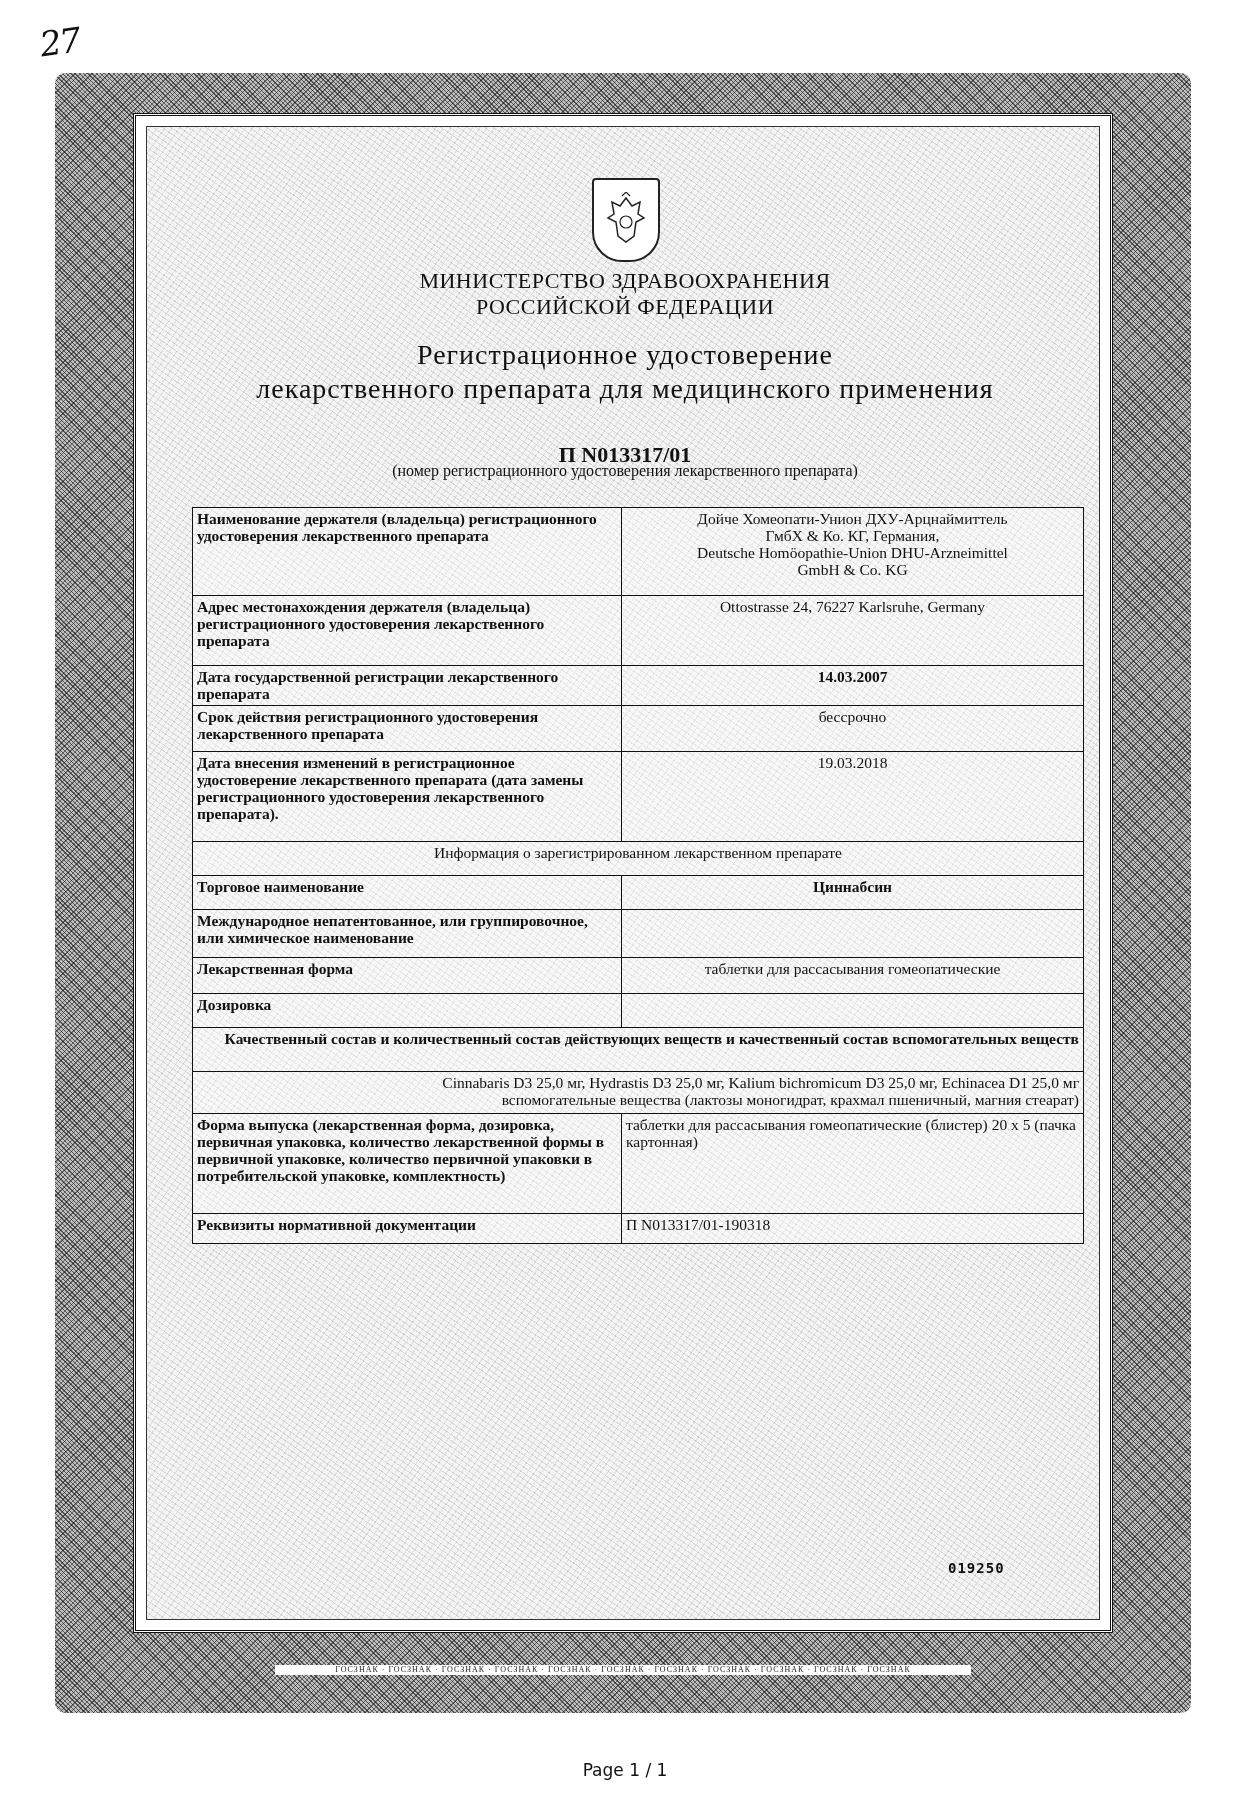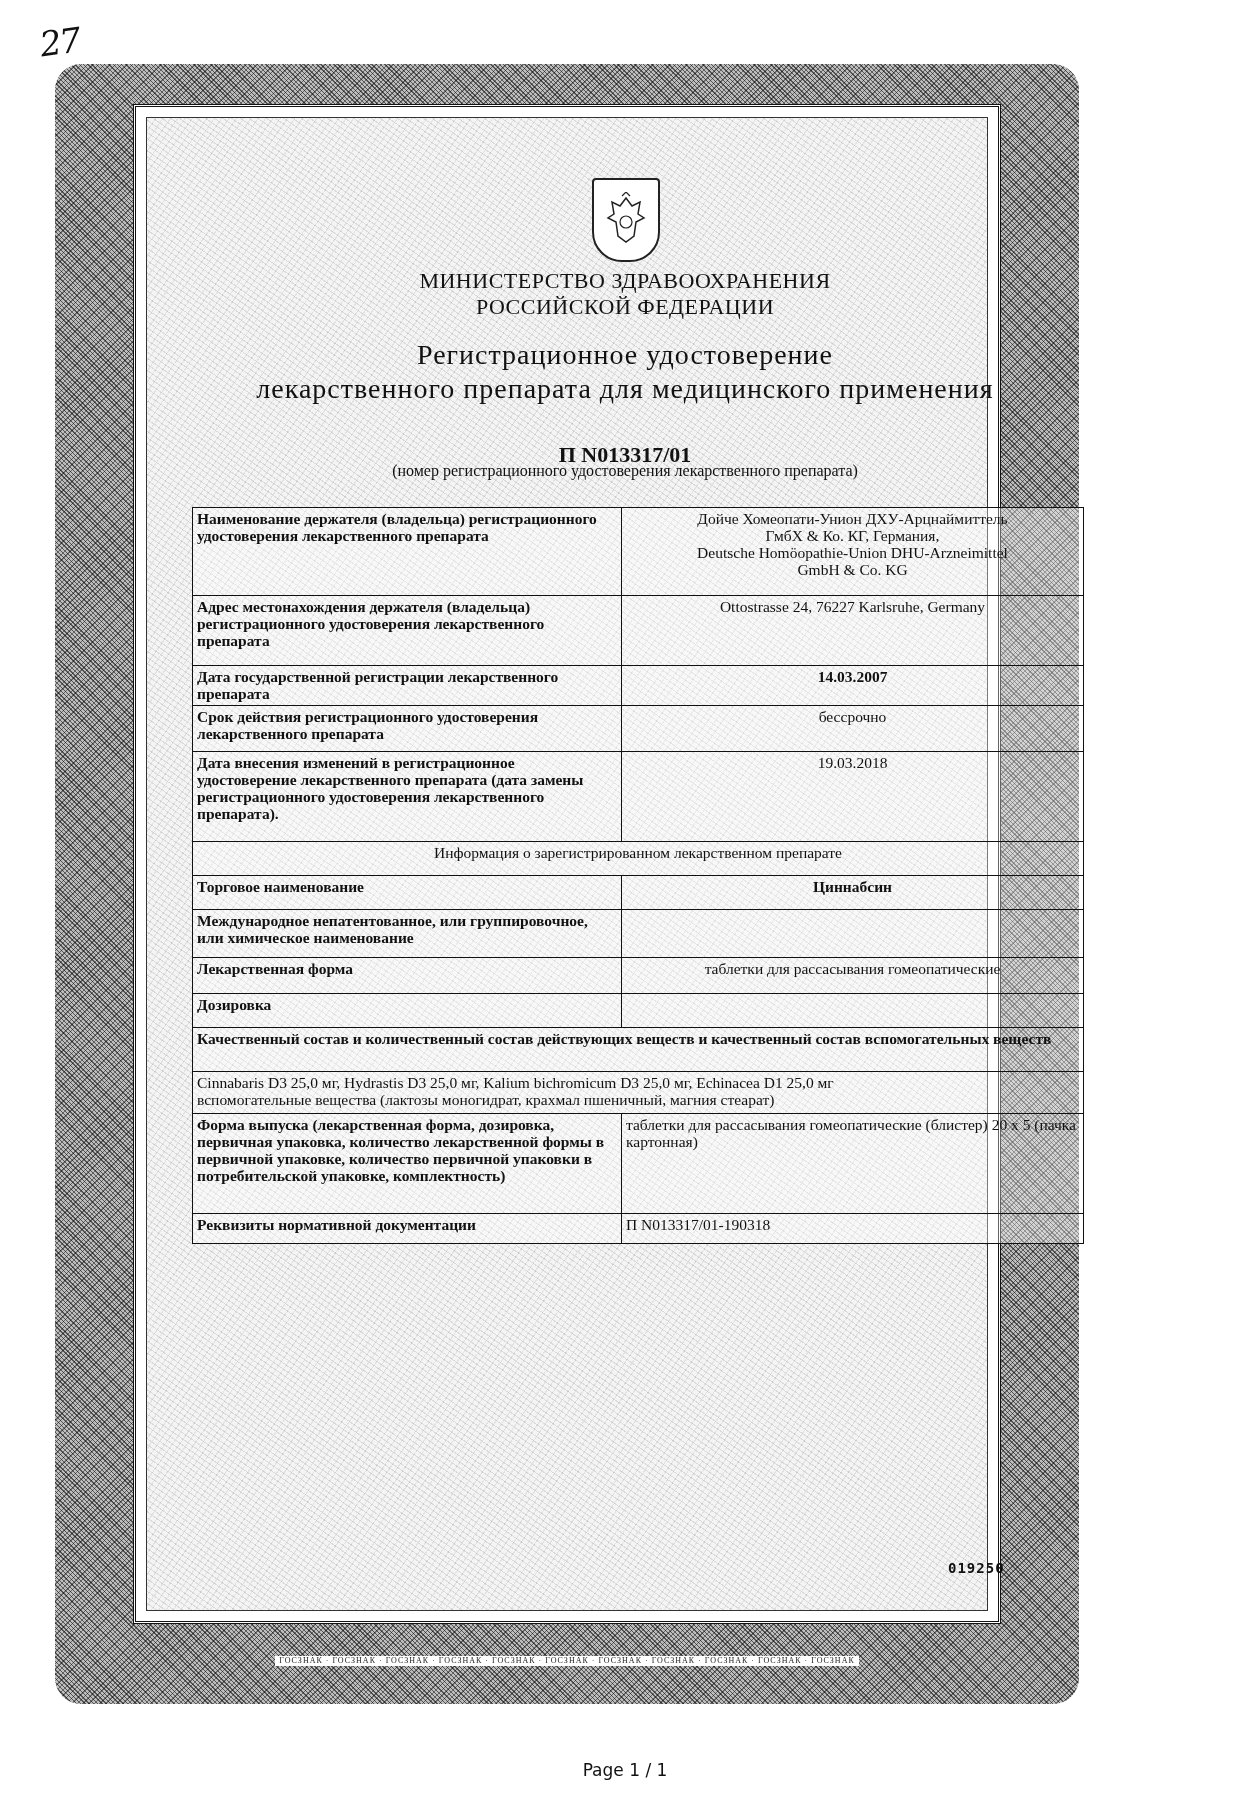--- a/index.html
+++ b/index.html
@@ -4,26 +4,26 @@
 <style>
   html, body { margin: 0; padding: 0; background: #ffffff; }
   body { width: 1250px; height: 1800px; position: relative; overflow: hidden;
          font-family: "Liberation Serif", "DejaVu Serif", serif; color: #111; }
 
   .handwritten { position: absolute; left: 40px; top: 22px; font-size: 34px;
                  font-family: "DejaVu Serif", serif; font-style: italic; color: #111;
                  transform: rotate(-8deg); letter-spacing: -2px; }
 
   
-  .cert { position: absolute; left: 55px; top: 64px; width: 1024px; height: 1640px;
+  .cert { position: absolute; left: 55px; top: 73px; width: 1136px; height: 1640px;
           background:
             repeating-linear-gradient(45deg, rgba(0,0,0,0.55) 0 1px, transparent 1px 3px),
             repeating-linear-gradient(-45deg, rgba(0,0,0,0.45) 0 1px, transparent 1px 4px),
             #bdbdbd;
-          border-radius: 26px; }
+          border-radius: 10px; }
   .cert-inner-frame { position: absolute; left: 78px; top: 40px; right: 78px; bottom: 80px;
           border: 3px double #111; background: #fff; }
   .cert-inner { position: absolute; left: 10px; top: 10px; right: 10px; bottom: 10px;
           border: 1px solid #333;
           background:
             repeating-linear-gradient(35deg, rgba(0,0,0,0.10) 0 1px, transparent 1px 5px),
             repeating-linear-gradient(-55deg, rgba(0,0,0,0.08) 0 1px, transparent 1px 6px),
             #f4f4f4; }
   .microtext { position: absolute; left: 220px; right: 220px; height: 10px; font-size: 8px;
                line-height: 10px; text-align: center; overflow: hidden; white-space: nowrap;
@@ -42,21 +42,21 @@
   .reg-caption { top: 462px; font-size: 16px; }
 
   table.main { position: absolute; left: 192px; top: 507px; width: 892px;
                border-collapse: collapse; font-size: 15.5px; line-height: 17px;
                background: rgba(255,255,255,0.35); }
   table.main td { border: 1.5px solid #111; padding: 2px 4px; vertical-align: top; }
   td.lbl { width: 420px; font-weight: bold; }
   td.val { text-align: center; vertical-align: middle; }
   td.val-left { text-align: left; vertical-align: top; }
   td.span-center { text-align: center; }
-  td.span-left { text-align: left; }
+  td.span-left { text-align: right; }
   td.bold { font-weight: bold; }
 
   .serial { position: absolute; left: 948px; top: 1560px; font-family: "DejaVu Sans Mono", monospace;
             font-size: 14px; font-weight: bold; letter-spacing: 1px; color: #111; }
 
   .page-footer { position: absolute; left: 0; width: 1250px; top: 1760px; text-align: center;
                  font-family: "DejaVu Sans", sans-serif; font-size: 17px; color: #111; }
 </style>
 </head>
 <body>

